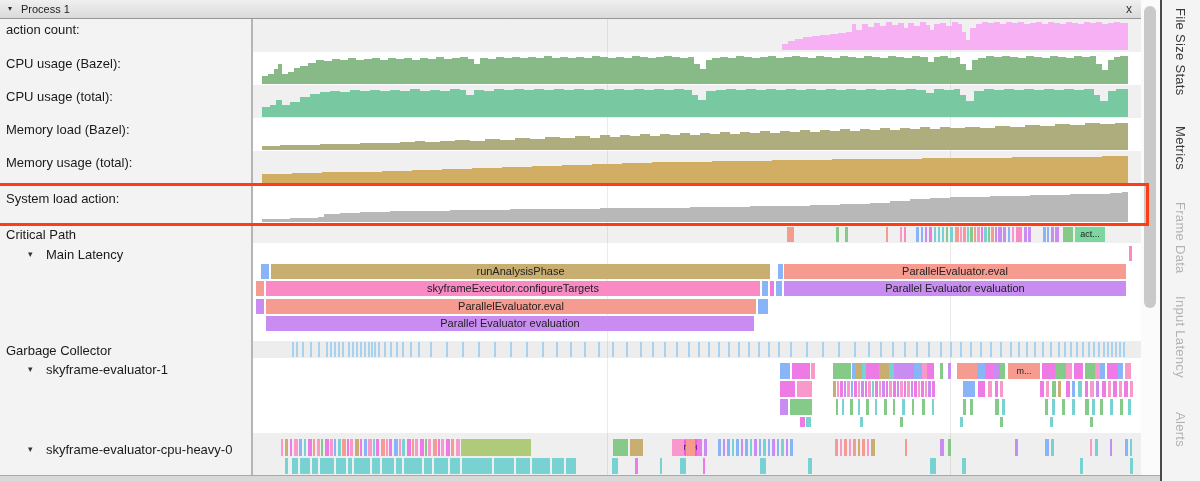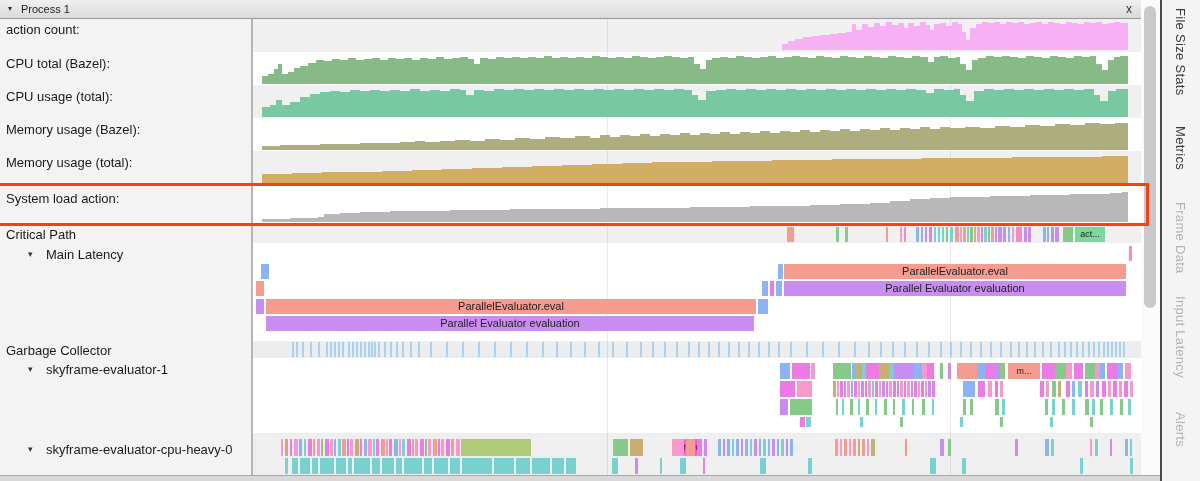--- a/index.html
+++ b/index.html
@@ -123,23 +123,25 @@
       <div class="bar" style="left: 1024px; width: 3px; top: 227px; height: 15px; background: rgb(201, 141, 242);"></div>
       <div class="bar" style="left: 1028px; width: 3px; top: 227px; height: 15px; background: rgb(201, 141, 242);"></div>
       <div class="bar" style="left: 1043px; width: 3px; top: 227px; height: 15px; background: rgb(138, 180, 248);"></div>
       <div class="bar" style="left: 1047px; width: 2px; top: 227px; height: 15px; background: rgb(138, 180, 248);"></div>
       <div class="bar" style="left: 1051px; width: 3px; top: 227px; height: 15px; background: rgb(201, 141, 242);"></div>
       <div class="bar" style="left: 1055px; width: 4px; top: 227px; height: 15px; background: rgb(201, 141, 242);"></div>
       <div class="bar" style="left: 1063px; width: 10px; top: 227px; height: 15px; background: rgb(134, 202, 138);"></div>
       <div class="bar" style="left: 1075px; width: 30px; top: 227px; height: 15px; background: rgb(123, 214, 160); font-size: 9px; line-height: 15px;">act...</div>
       <div class="bar" style="left: 1129px; width: 3px; top: 246px; height: 15px; background: rgb(250, 138, 196);"></div>
       <div class="bar" style="left: 261px; width: 8px; top: 264px; height: 15px; background: rgb(138, 180, 248);"></div>
+      <div class="bar" style="left: 271px; width: 499px; top: 264px; height: 15px; background: rgb(201, 174, 113); font-size: 11px; line-height: 15px;">runAnalysisPhase</div>
       <div class="bar" style="left: 778px; width: 5px; top: 264px; height: 15px; background: rgb(138, 180, 248);"></div>
       <div class="bar" style="left: 784px; width: 342px; top: 264px; height: 15px; background: rgb(245, 155, 144); font-size: 11px; line-height: 15px;">ParallelEvaluator.eval</div>
       <div class="bar" style="left: 256px; width: 8px; top: 281px; height: 15px; background: rgb(245, 155, 144);"></div>
+      <div class="bar" style="left: 266px; width: 494px; top: 281px; height: 15px; background: rgb(250, 138, 196); font-size: 11px; line-height: 15px;">skyframeExecutor.configureTargets</div>
       <div class="bar" style="left: 762px; width: 6px; top: 281px; height: 15px; background: rgb(138, 180, 248);"></div>
       <div class="bar" style="left: 770px; width: 4px; top: 281px; height: 15px; background: rgb(238, 122, 230);"></div>
       <div class="bar" style="left: 776px; width: 6px; top: 281px; height: 15px; background: rgb(138, 180, 248);"></div>
       <div class="bar" style="left: 784px; width: 342px; top: 281px; height: 15px; background: rgb(201, 141, 242); font-size: 11px; line-height: 15px;">Parallel Evaluator evaluation</div>
       <div class="bar" style="left: 256px; width: 8px; top: 299px; height: 15px; background: rgb(201, 141, 242);"></div>
       <div class="bar" style="left: 266px; width: 490px; top: 299px; height: 15px; background: rgb(245, 155, 144); font-size: 11px; line-height: 15px;">ParallelEvaluator.eval</div>
       <div class="bar" style="left: 758px; width: 10px; top: 299px; height: 15px; background: rgb(138, 180, 248);"></div>
       <div class="bar" style="left: 266px; width: 488px; top: 316px; height: 15px; background: rgb(201, 141, 242); font-size: 11px; line-height: 15px;">Parallel Evaluator evaluation</div>
       <div class="bar" style="left: 292px; width: 2px; top: 342px; height: 15px; background: rgb(169, 210, 239);"></div>
       <div class="bar" style="left: 296px; width: 2px; top: 342px; height: 15px; background: rgb(169, 210, 239);"></div>
@@ -471,27 +473,27 @@
       <div class="bar" style="left: 1080px; width: 3px; top: 458px; height: 16px; background: rgb(121, 210, 210);"></div>
       <div class="bar" style="left: 1130px; width: 3px; top: 458px; height: 16px; background: rgb(121, 210, 210);"></div>
     </div>
 
   <div class="leftpanel">
     <div id="labels">
         <div class="rowlabel" style="top: 4px;">
           <span class="txt" style="left: 6px;">action count:</span>
         </div>
         <div class="rowlabel" style="top: 38px;">
-          <span class="txt" style="left: 6px;">CPU total (Bazel):</span>
+          <span class="txt" style="left: 6px;">CPU usage (Bazel):</span>
         </div>
         <div class="rowlabel" style="top: 71px;">
           <span class="txt" style="left: 6px;">CPU usage (total):</span>
         </div>
         <div class="rowlabel" style="top: 104px;">
-          <span class="txt" style="left: 6px;">Memory usage (Bazel):</span>
+          <span class="txt" style="left: 6px;">Memory load (Bazel):</span>
         </div>
         <div class="rowlabel" style="top: 137px;">
           <span class="txt" style="left: 6px;">Memory usage (total):</span>
         </div>
         <div class="rowlabel" style="top: 173px;">
           <span class="txt" style="left: 6px;">System load action:</span>
         </div>
         <div class="rowlabel" style="top: 209px;">
           <span class="txt" style="left: 6px;">Critical Path</span>
         </div>

